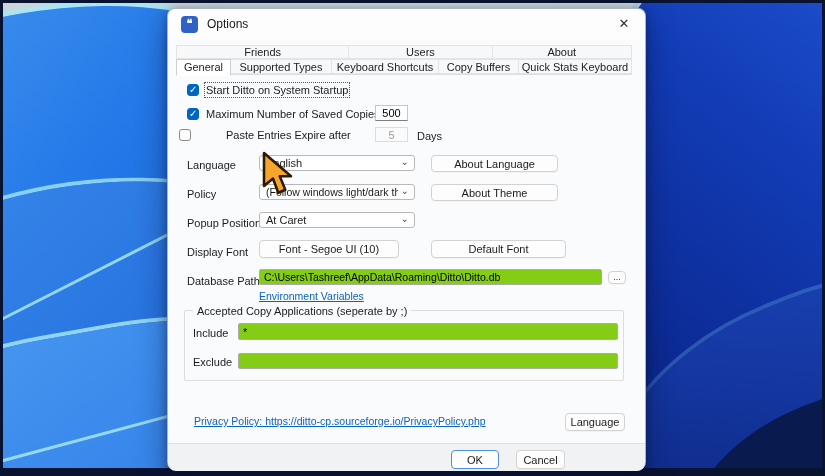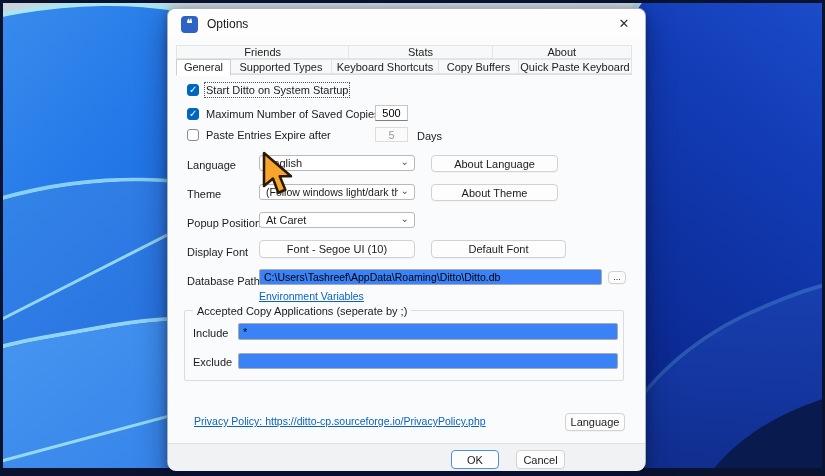--- a/index.html
+++ b/index.html
@@ -96,21 +96,21 @@
     padding:0 16px 0 6px; cursor:default; }
   .select .sel-value { font-size:10.5px; white-space:nowrap; overflow:hidden; flex:1; }
   .select .chev { position:absolute; right:5px; top:0px; font-size:10px; color:#555; }
 
   .btn { position:absolute; background:#fdfdfd; border:1px solid #d2d2d2; border-radius:4px;
     font-size:11px; color:#1b1b1b; text-align:center; font-family:"Liberation Sans",sans-serif;
     box-shadow:0 1px 0 rgba(0,0,0,.03); padding:0; }
   .btn-wide { left:263px; width:127px; height:17px; }
   .btn-ok { border-color:#4b92d8; }
 
-  .text-input { position:absolute; background:#3b82f6; border:1px solid #ababab; border-radius:2px;
+  .text-input { position:absolute; background:#84cc16; border:1px solid #ababab; border-radius:2px;
     font-family:"Liberation Sans",sans-serif; font-size:10.5px; padding:0 4px; }
 
   .link { position:absolute; color:#0b62c4; text-decoration:underline; font-size:10.5px; cursor:pointer; }
 
   .groupbox { position:absolute; left:16px; top:301px; width:440px; height:71px;
     border:1px solid #dcdcdc; border-radius:2px; }
   .groupbox-title { position:absolute; left:8px; top:-6px; background:#fafbfc;
     padding:0 4px; font-size:11px; }
 
   .footer { position:absolute; left:0; right:0; top:434px; height:28px;
@@ -141,71 +141,71 @@
 
   <div class="titlebar">
     <span class="app-icon">❝</span>
     <span class="title-text">Options</span>
     <span class="close-btn">✕</span>
   </div>
 
   <div class="tabs">
     <div class="tabrow tabrow1">
       <div class="tab" style="width:184px">Friends</div>
-      <div class="tab" style="width:153px">Stats</div>
+      <div class="tab" style="width:153px">Users</div>
       <div class="tab" style="width:149px">About</div>
     </div>
     <div class="tabrow tabrow2">
       <div class="tab selected" style="width:55px">General</div>
       <div class="tab" style="width:102px">Supported Types</div>
       <div class="tab" style="width:108px">Keyboard Shortcuts</div>
       <div class="tab" style="width:81px">Copy Buffers</div>
-      <div class="tab" style="width:114px">Quick Paste Keyboard</div>
+      <div class="tab" style="width:114px">Quick Stats Keyboard</div>
     </div>
   </div>
   <div class="tabs-underline"></div>
 
   <div class="cb-row" style="left:19px; top:75px;">
     <span class="cb" data-checked="true"></span>
     <span class="cb-label focus-dotted">Start Ditto on System Startup</span>
   </div>
   <div class="cb-row" style="left:19px; top:99px;">
     <span class="cb" data-checked="true"></span>
     <span class="cb-label">Maximum Number of Saved Copies</span>
   </div>
   <input class="num-input" style="left: 207px; top: 96px;" value="500">
-  <div class="cb-row" style="left:19px; top:120px;">
+  <div class="cb-row" style="left:11px; top:120px;gap:28px;">
     <span class="cb" data-checked="false"></span>
     <span class="cb-label">Paste Entries Expire after</span>
   </div>
   <input class="num-input" style="left: 207px; top: 118px; height: 15px;" disabled="" value="5">
   <span class="suffix-label" style="left:249px; top:121px;">Days</span>
 
   <span class="form-label" style="top:150px;">Language</span>
   <div class="select" style="top:146px;">
     <span class="sel-value" style="font-size:11px;">English</span>
     <span class="chev">⌄</span>
   </div>
   <button class="btn btn-wide" style="top:146px;">About Language</button>
 
-  <span class="form-label" style="top:179px;">Theme</span>
+  <span class="form-label" style="top:179px;">Policy</span>
   <div class="select" style="top:175px;">
     <span class="sel-value">(Follow windows light/dark themes)</span>
     <span class="chev">⌄</span>
   </div>
   <button class="btn btn-wide" style="top:175px;">About Theme</button>
 
   <span class="form-label" style="top:208px;">Popup Position</span>
   <div class="select" style="top:203px;">
     <span class="sel-value" style="font-size:11px;">At Caret</span>
     <span class="chev">⌄</span>
   </div>
 
   <span class="form-label" style="top:237px;">Display Font</span>
-  <button class="btn" style="left:91px; top:231px; width:156px; height:18px;">Font - Segoe UI (10)</button>
+  <button class="btn" style="left:91px; top:231px; width:140px; height:18px;">Font - Segoe UI (10)</button>
   <button class="btn" style="left:263px; top:231px; width:135px; height:18px;">Default Font</button>
 
   <span class="form-label" style="top:266px;">Database Path</span>
   <input class="text-input" style="left: 91px; top: 260px; width: 343px; height: 16px;" value="C:\Users\Tashreef\AppData\Roaming\Ditto\Ditto.db">
   <button class="btn" style="left:440px; top:262px; width:18px; height:13px; font-size:9px; line-height:5px;">...</button>
   <span class="link" style="left:91px; top:281px;">Environment Variables</span>
 
   <div class="groupbox">
     <span class="groupbox-title">Accepted Copy Applications (seperate by ;)</span>
   </div>

